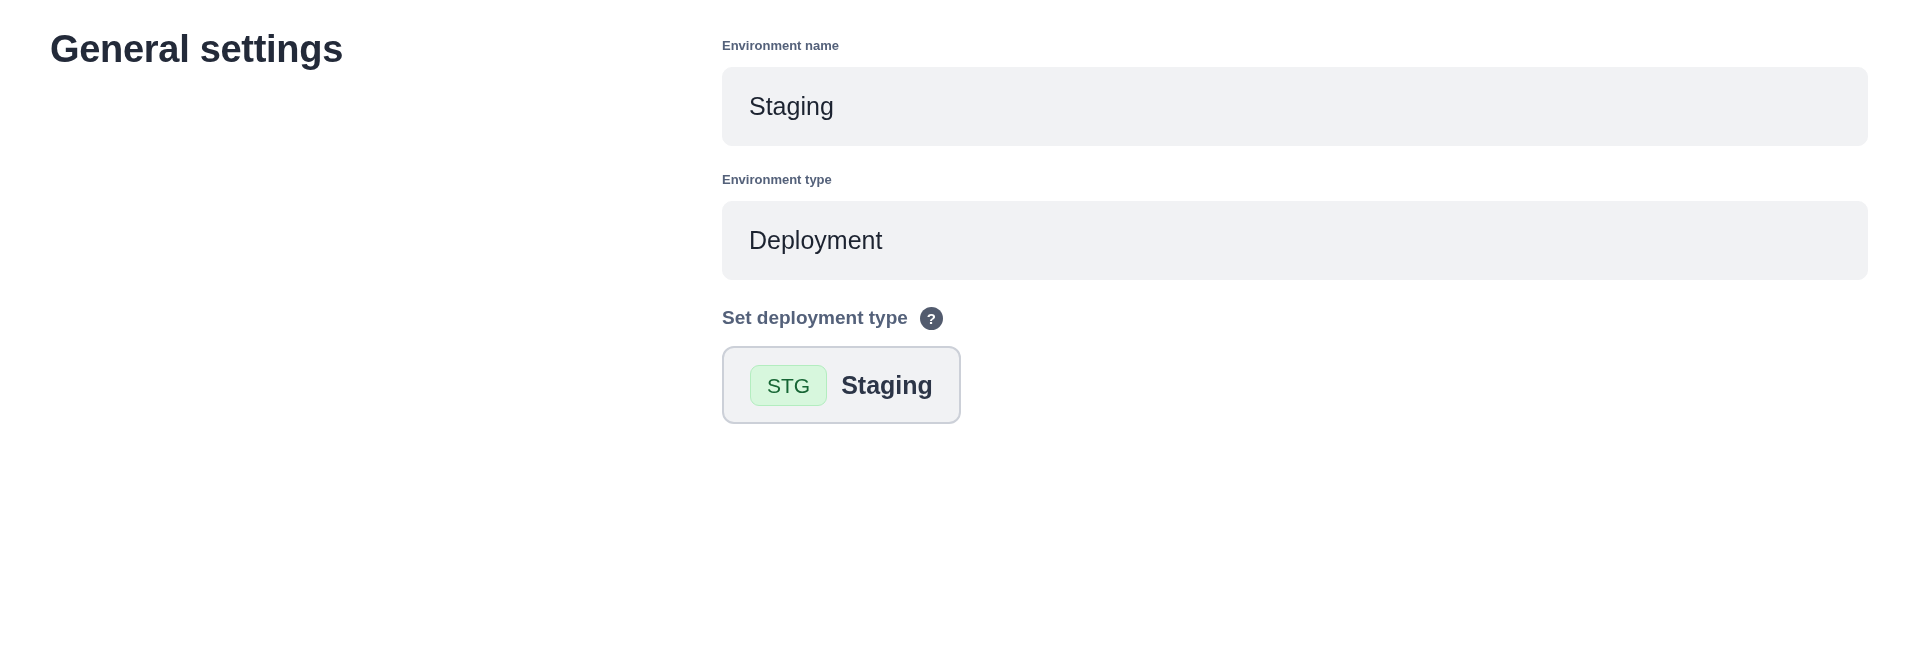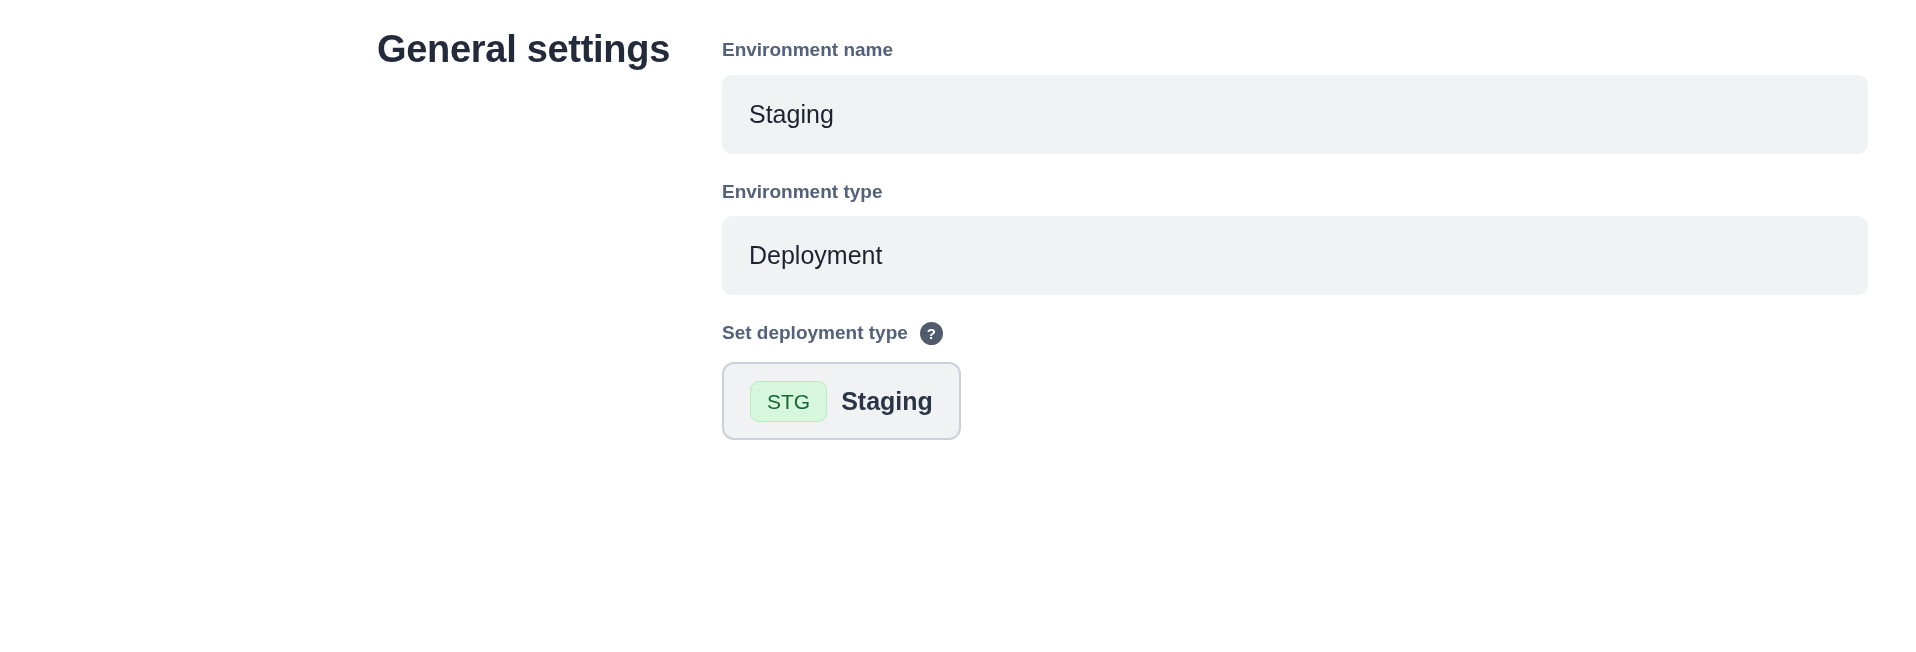--- a/index.html
+++ b/index.html
@@ -22,21 +22,20 @@
     height: 652px;
     background: #ffffff;
   }
 
   
   .section-heading-col {
     position: absolute;
     left: 50px;
     top: 26px;
     width: 620px;
-    text-align: right;
   }
   .section-heading {
     font-size: 38px;
     font-weight: bold;
     line-height: 1.25;
     color: #232a39;
     letter-spacing: -0.3px;
     margin: 0;
     white-space: nowrap;
   }
@@ -46,21 +45,21 @@
     position: absolute;
     left: 722px;
     top: 38px;
     width: 1146px;
   }
 
   .field-group { margin-bottom: 0; }
 
   .field-label {
     display: block;
-    font-size: 19px;
+    font-size: 13px;
     font-weight: bold;
     color: #54617a;
     line-height: 1.3;
     margin: 0 0 12px 0;
   }
 
   .text-input {
     display: flex;
     align-items: center;
     width: 1146px;

